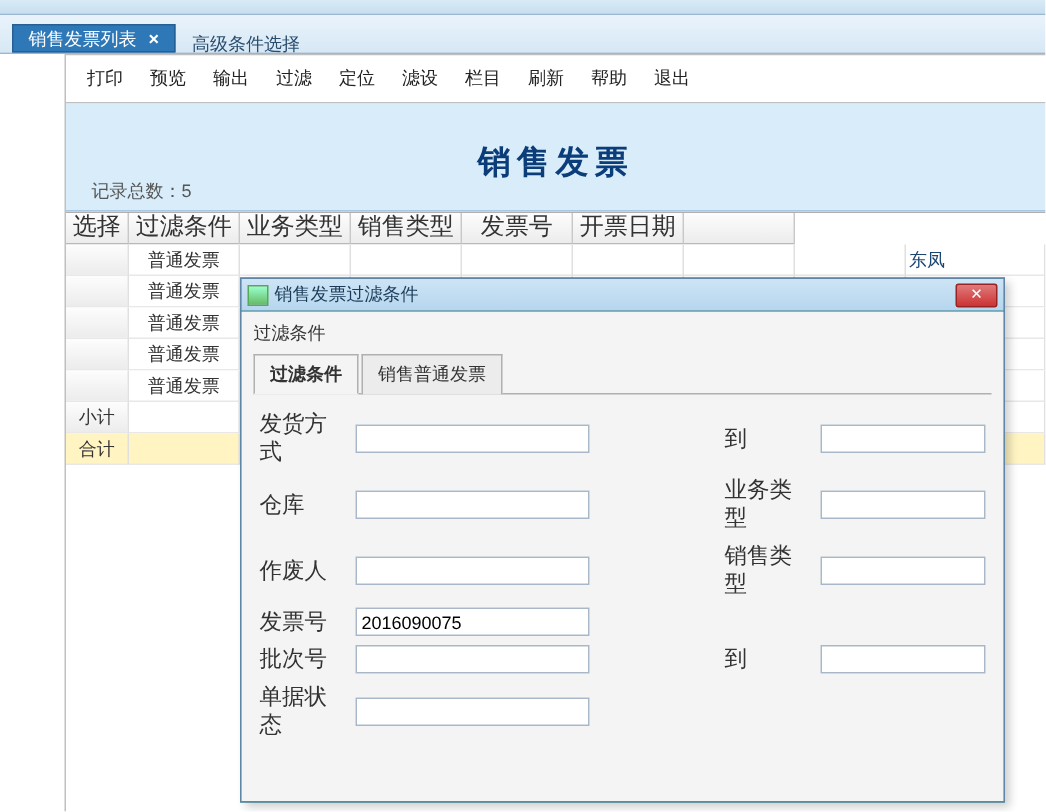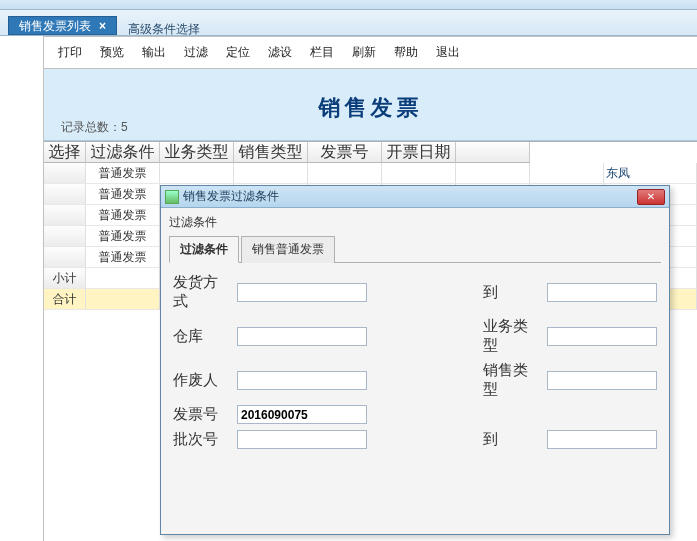--- a/index.html
+++ b/index.html
@@ -216,21 +216,21 @@
     color:#333;
     font-size:15px;
   }
   .form-row input[type=text] {
     height:19px;
     border:1px solid #a8b8c8;
     background:#fff;
     font-size:12px;
     padding:1px 3px;
   }
-  .in-left { width:130px;font-weight:bold; }
+  .in-left { width:156px; }
   .in-right { width:110px; }
   .spacer { flex:1; }
   .rlabel { width:56px; text-align:right; color:#333; }
 </style>
 </head>
 <body>
 
 <div class="top-titlebar"></div>
 
 <div class="tabstrip">
@@ -402,16 +402,20 @@
       </div>
 
       <div class="form-row">
         <label>批次号</label>
         <input type="text" class="in-left" style="">
         <div class="spacer"></div>
         <label class="rlabel">到</label>
         <input type="text" class="in-right" style="">
       </div>
 
+      <div class="form-row">
+        <label>单据状态</label>
+        <input type="text" class="in-left" style="">
+      </div>
 
     </div>
   </div>
 </div>
 
 </body></html>

